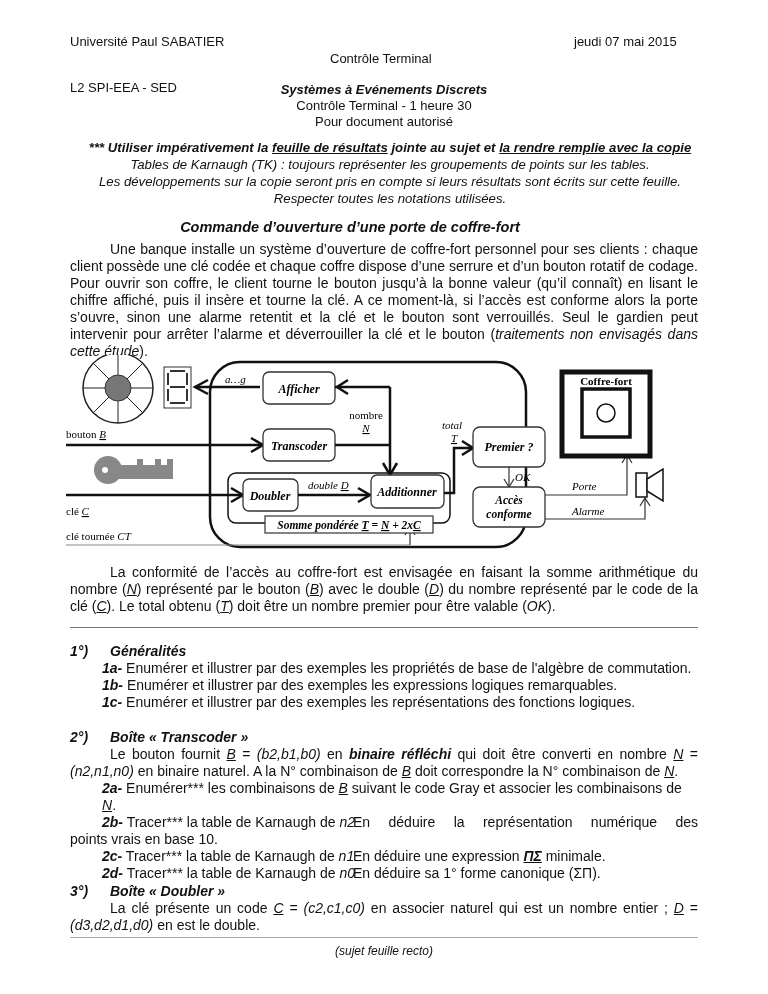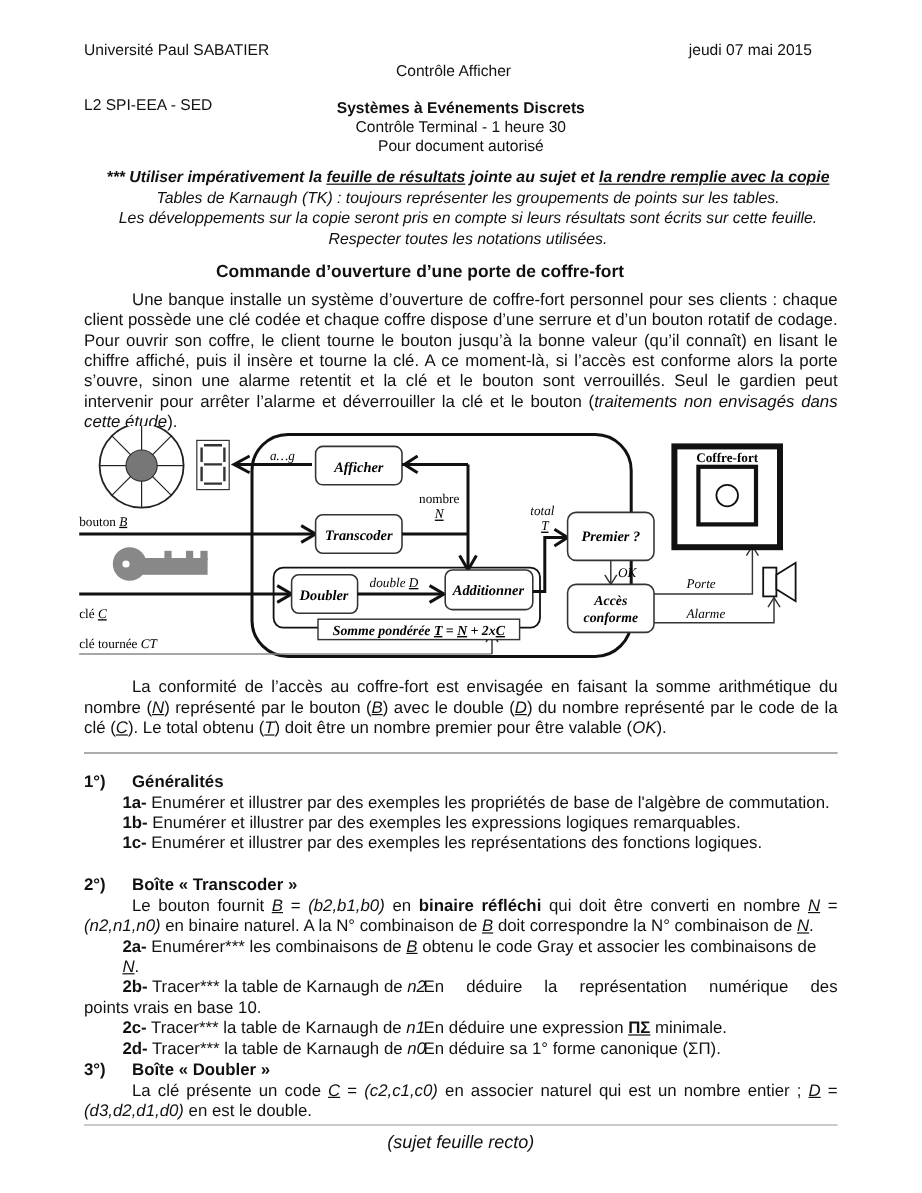--- a/index.html
+++ b/index.html
@@ -1,35 +1,35 @@
 <!DOCTYPE html>
 <html><head>
 <meta charset="utf-8">
 <style>
   html, body { margin:0; padding:0; background:#fff; }
   body { width:768px; height:994px; position:relative; overflow:hidden; font-family:"Liberation Sans", sans-serif; color:#111; font-size:13px; }
   .abs { position:absolute; }
   .hdr { font-size:13px; line-height:16px; }
   .center { text-align:center; }
   .just { text-align:justify; }
-  .b { font-weight:bold; }
+  .b { font-weight:bold;font-style:italic; }
   .i { font-style:italic; }
   .u { text-decoration:underline; }
   .p { line-height:17px; font-size:14px; }
   .rule { position:absolute; left:70px; width:628px; height:0; border-top:1.5px solid #777; }
   svg text { font-family:"Liberation Serif", serif; }
   .indent { text-indent:40px; }
   .item { padding-left:32px; }
 </style>
 </head>
 <body>
 
 <div class="abs hdr" style="left:70px;top:34px;">Université Paul SABATIER</div>
 <div class="abs hdr" style="left:70px;top:36px;margin-top:44px;">L2 SPI-EEA - SED</div>
-<div class="abs hdr" style="left:330px;top:51px;">Contrôle Afficher</div>
+<div class="abs hdr" style="left:330px;top:51px;">Contrôle Terminal</div>
 <div class="abs hdr" style="left:574px;top:34px;">jeudi 07 mai 2015</div>
 
 <div class="abs center" style="left:0;width:768px;top:82px;line-height:16px;font-size:13px;">
   <div class="b">Systèmes à Evénements Discrets</div>
   <div>Contrôle Terminal - 1 heure 30</div>
   <div>Pour document autorisé</div>
 </div>
 
 <div class="abs center i" style="left:60px;width:660px;top:139px;line-height:17px;font-size:13.2px;">
   <div class="b"><span>*** Utiliser impérativement la </span><span class="u">feuille de résultats</span><span> jointe au sujet et </span><span class="u">la rendre remplie avec la copie</span></div>
@@ -159,21 +159,21 @@
 <div class="abs p" style="left:70px;width:640px;top:643px;">
   <div class="b"><span style="display:inline-block;width:40px;">1°)</span><span>Généralités</span></div>
   <div class="item"><span class="b">1a-</span><span> Enumérer et illustrer par des exemples les propriétés de base de l'algèbre de commutation.</span></div>
   <div class="item"><span class="b">1b-</span><span> Enumérer et illustrer par des exemples les expressions logiques remarquables.</span></div>
   <div class="item"><span class="b">1c-</span><span> Enumérer et illustrer par des exemples les représentations des fonctions logiques.</span></div>
 </div>
 
 <div class="abs p" style="left:70px;width:628px;top:729px;">
   <div class="b"><span style="display:inline-block;width:40px;">2°)</span><span>Boîte « Transcoder »</span></div>
   <div class="just indent"><span>Le bouton fournit </span><span class="i u">B</span><span> = </span><span class="i">(b2,b1,b0)</span><span> en </span><span class="b">binaire réfléchi</span><span> qui doit être converti en nombre </span><span class="i u">N</span><span> = </span><span class="i">(n2,n1,n0)</span><span> en binaire naturel. A la N° combinaison de </span><span class="i u">B</span><span> doit correspondre la N° combinaison de </span><span class="i u">N</span><span>.</span></div>
-  <div class="item"><span class="b">2a-</span><span> Enumérer*** les combinaisons de </span><span class="i u">B</span><span> obtenu le code Gray et associer les combinaisons de </span><span class="i u">N</span><span>.</span></div>
+  <div class="item"><span class="b">2a-</span><span> Enumérer*** les combinaisons de </span><span class="i u">B</span><span> suivant le code Gray et associer les combinaisons de </span><span class="i u">N</span><span>.</span></div>
   <div style="position:relative;">
     <div class="item"><span class="b">2b-</span><span> Tracer*** la table de Karnaugh de </span><span class="i">n2</span></div>
     <div class="just" style="position:absolute;left:283px;top:0;width:345px;text-align-last:justify;">En déduire la représentation numérique des</div>
     <div>points vrais en base 10.</div>
   </div>
   <div style="position:relative;">
     <div class="item"><span class="b">2c-</span><span> Tracer*** la table de Karnaugh de </span><span class="i">n1</span></div>
     <div style="position:absolute;left:283px;top:0;text-align:right;"><span>En déduire une expression </span><span class="b u">ΠΣ</span><span> minimale.</span></div>
   </div>
   <div style="position:relative;">
@@ -181,13 +181,13 @@
     <div style="position:absolute;left:283px;top:0;">En déduire sa 1° forme canonique (ΣΠ).</div>
   </div>
 </div>
 
 <div class="abs p" style="left:70px;width:628px;top:883px;">
   <div class="b"><span style="display:inline-block;width:40px;">3°)</span><span>Boîte « Doubler »</span></div>
   <div class="just indent"><span>La clé présente un code </span><span class="i u">C</span><span> = </span><span class="i">(c2,c1,c0)</span><span> en associer naturel qui est un nombre entier ; </span><span class="i u">D</span><span> = </span><span class="i">(d3,d2,d1,d0)</span><span> en est le double.</span></div>
 </div>
 
 <div class="rule" style="top:937px;border-top-color:#aaa;"></div>
-<div class="abs center i" style="left:0;width:768px;top:944px;font-size:15px;">(sujet feuille recto)</div>
+<div class="abs center i" style="left:0;width:768px;top:944px;font-size:12px;">(sujet feuille recto)</div>
 
 </body></html>

